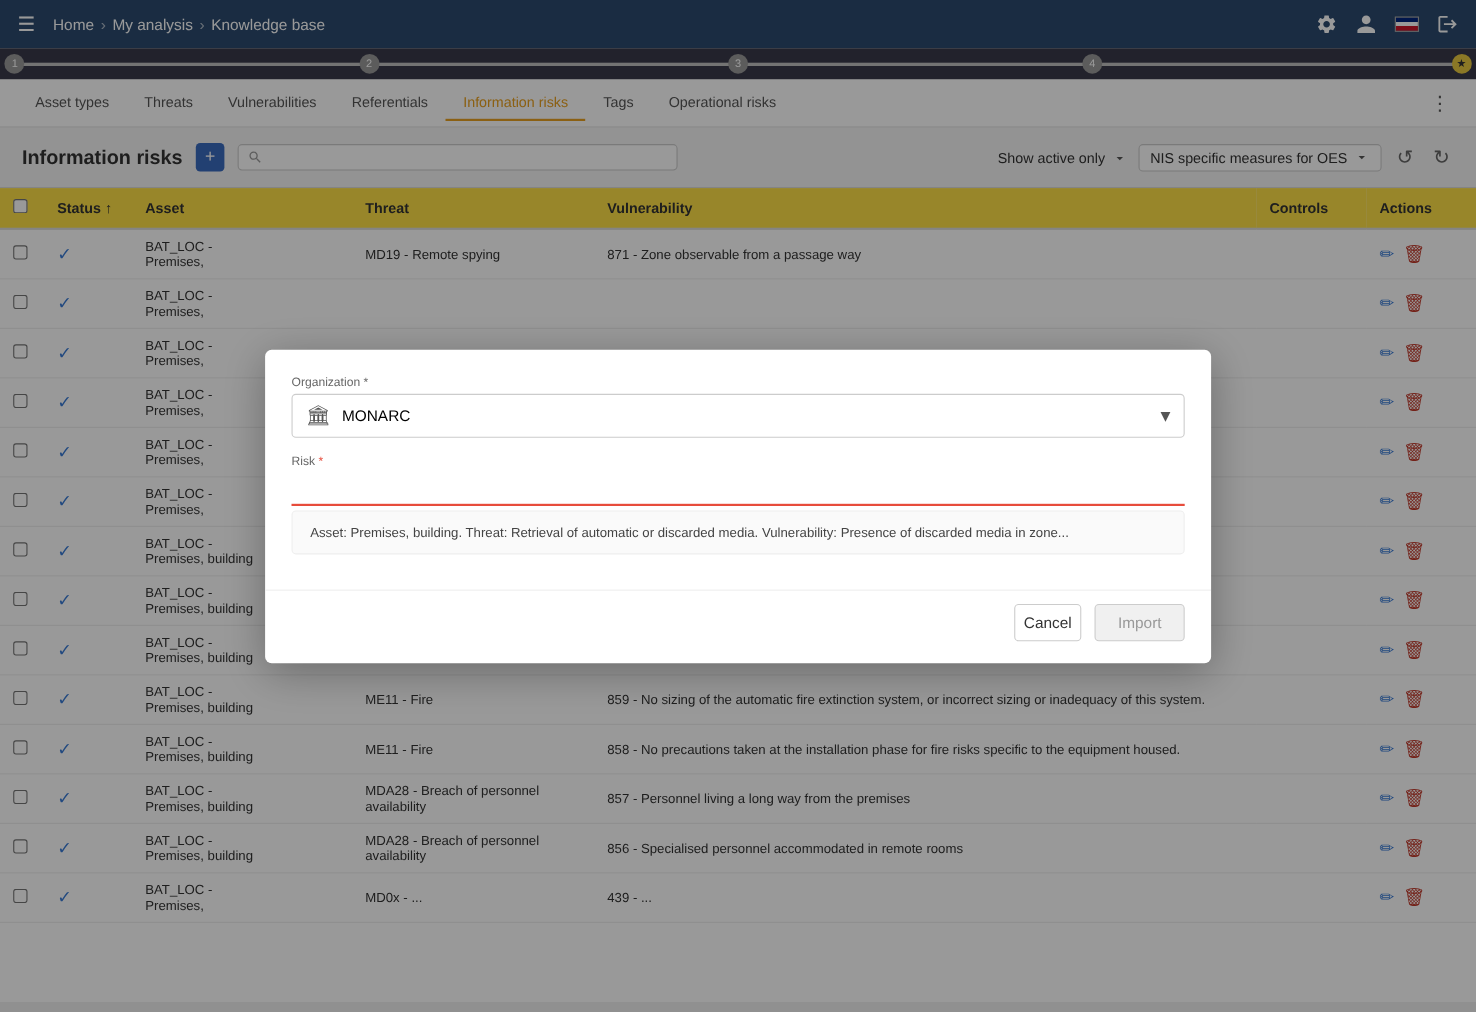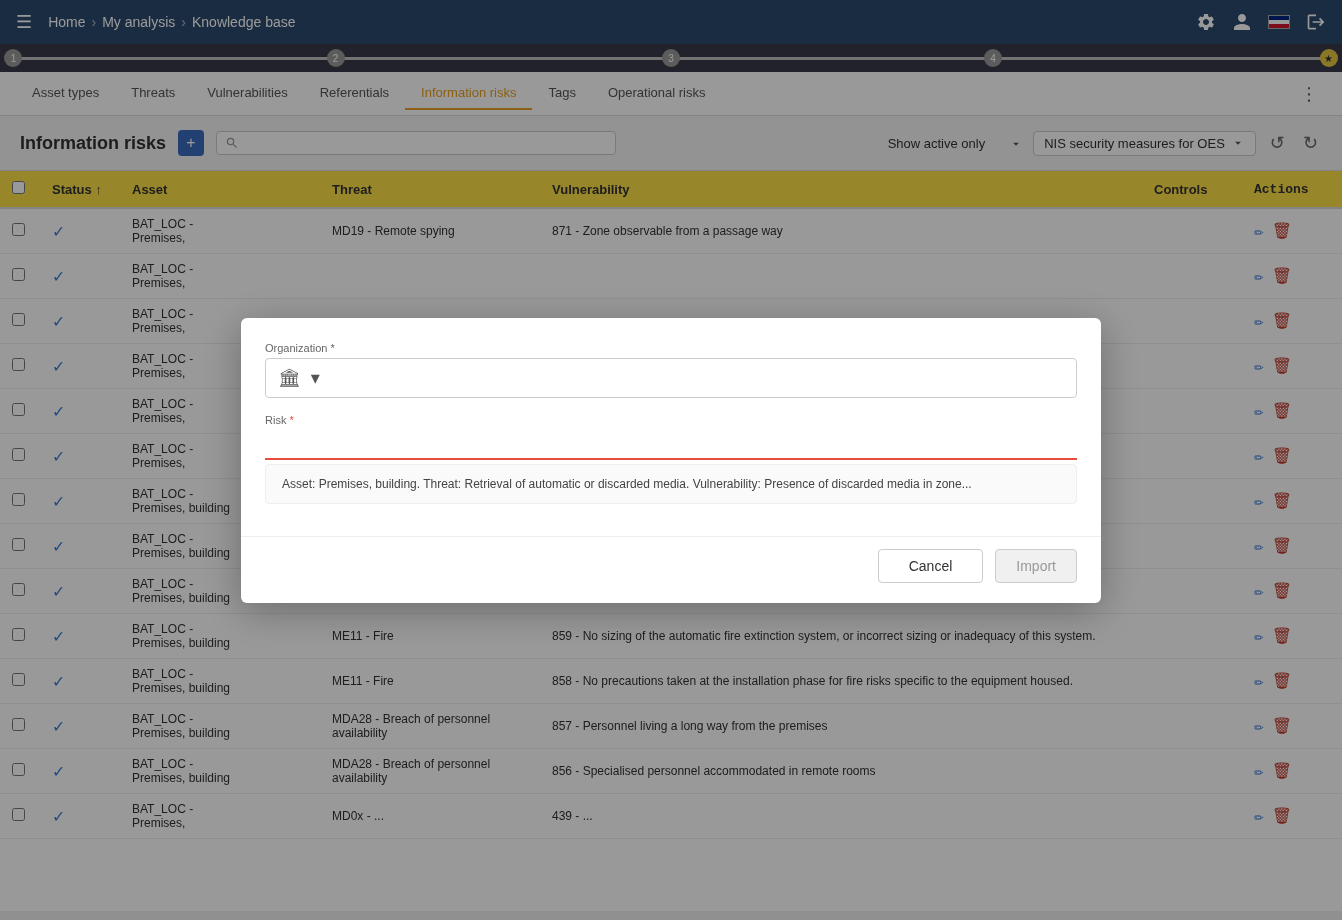--- a/index.html
+++ b/index.html
@@ -132,21 +132,21 @@
     }
     .header-right {
       margin-left: auto;
       display: flex;
       align-items: center;
       gap: 10px;
     }
     .show-active {
       display: flex;
       align-items: flex-end;
-      gap: 24px;
+      gap: 6px;
       font-size: 13px;
       color: #333;
       cursor: pointer;
     }
     .dropdown-btn {
       background: #fff;
       border: 1px solid #ccc;
       border-radius: 4px;
       padding: 4px 10px;
       cursor: pointer;
@@ -195,21 +195,21 @@
       color: #333;
       font-size: 12px;
       vertical-align: middle;
     }
     .check-col { width: 40px; }
     .status-col { width: 80px; }
     .asset-col { width: 200px; }
     .threat-col { width: 220px; }
     .vuln-col { }
     .controls-col { width: 100px; }
-    .actions-col { width: 100px; font-family: Liberation Mono, monospace; }
+    .actions-col { width: 100px; }
 
     .checkmark { color: #3a7bd5; font-size: 16px; }
     .edit-icon { color: #3a7bd5; cursor: pointer; font-size: 16px; }
     .delete-icon { color: #c0392b; cursor: pointer; font-size: 16px; }
     .action-icons { display: flex; gap: 8px; align-items: center; }
 
     
     .modal-overlay {
       position: fixed;
       top: 0; left: 0; right: 0; bottom: 0;
@@ -304,21 +304,21 @@
       padding: 12px 24px 20px;
       display: flex;
       justify-content: flex-end;
       gap: 12px;
       border-top: 1px solid #eee;
     }
     .btn-cancel {
       background: #fff;
       border: 1px solid #ccc;
       border-radius: 4px;
-      padding: 8px 30px;
+      padding: 8px 8px;
       cursor: pointer;
       font-size: 14px;
       color: #333;
     }
     .btn-import {
       background: #f0f0f0;
       border: 1px solid #ccc;
       border-radius: 4px;
       padding: 8px 20px;
       cursor: pointer;
@@ -396,21 +396,21 @@
       </svg>
   </div>
   <div class="header-right">
     <div class="show-active">
       <span>Show active only</span>
       <svg width="14" height="14" viewBox="0 0 24 24" fill="#555">
           <path d="M7 10l5 5 5-5z"></path>
         </svg>
     </div>
     <div class="dropdown-btn">
-      <span>NIS security measures for OES</span>
+      <span>NIS specific measures for OES</span>
       <svg width="14" height="14" viewBox="0 0 24 24" fill="#555">
           <path d="M7 10l5 5 5-5z"></path>
         </svg>
     </div>
     <button class="icon-btn" title="History">↺</button>
     <button class="icon-btn" title="Refresh">↻</button>
   </div>
 </div>
 
 <div class="table-container">
@@ -704,20 +704,21 @@
 
 <div class="modal-overlay">
   <div class="modal">
     <div class="modal-body">
       <div class="form-group">
         <label class="form-label">
           <span>Organization *</span>
         </label>
         <div class="org-field">
           <span class="bank-icon">🏛</span>
+          <input type="text" value="MONARC" style="">
           <span class="chevron">▾</span>
         </div>
       </div>
       <div class="form-group">
         <label class="form-label">
           Risk <span class="required">*</span>
         </label>
         <input type="text" class="risk-field" style="">
         <div class="suggestion-item">Asset: Premises, building. Threat: Retrieval of automatic or discarded media. Vulnerability: Presence of discarded media in zone...</div>
       </div>

